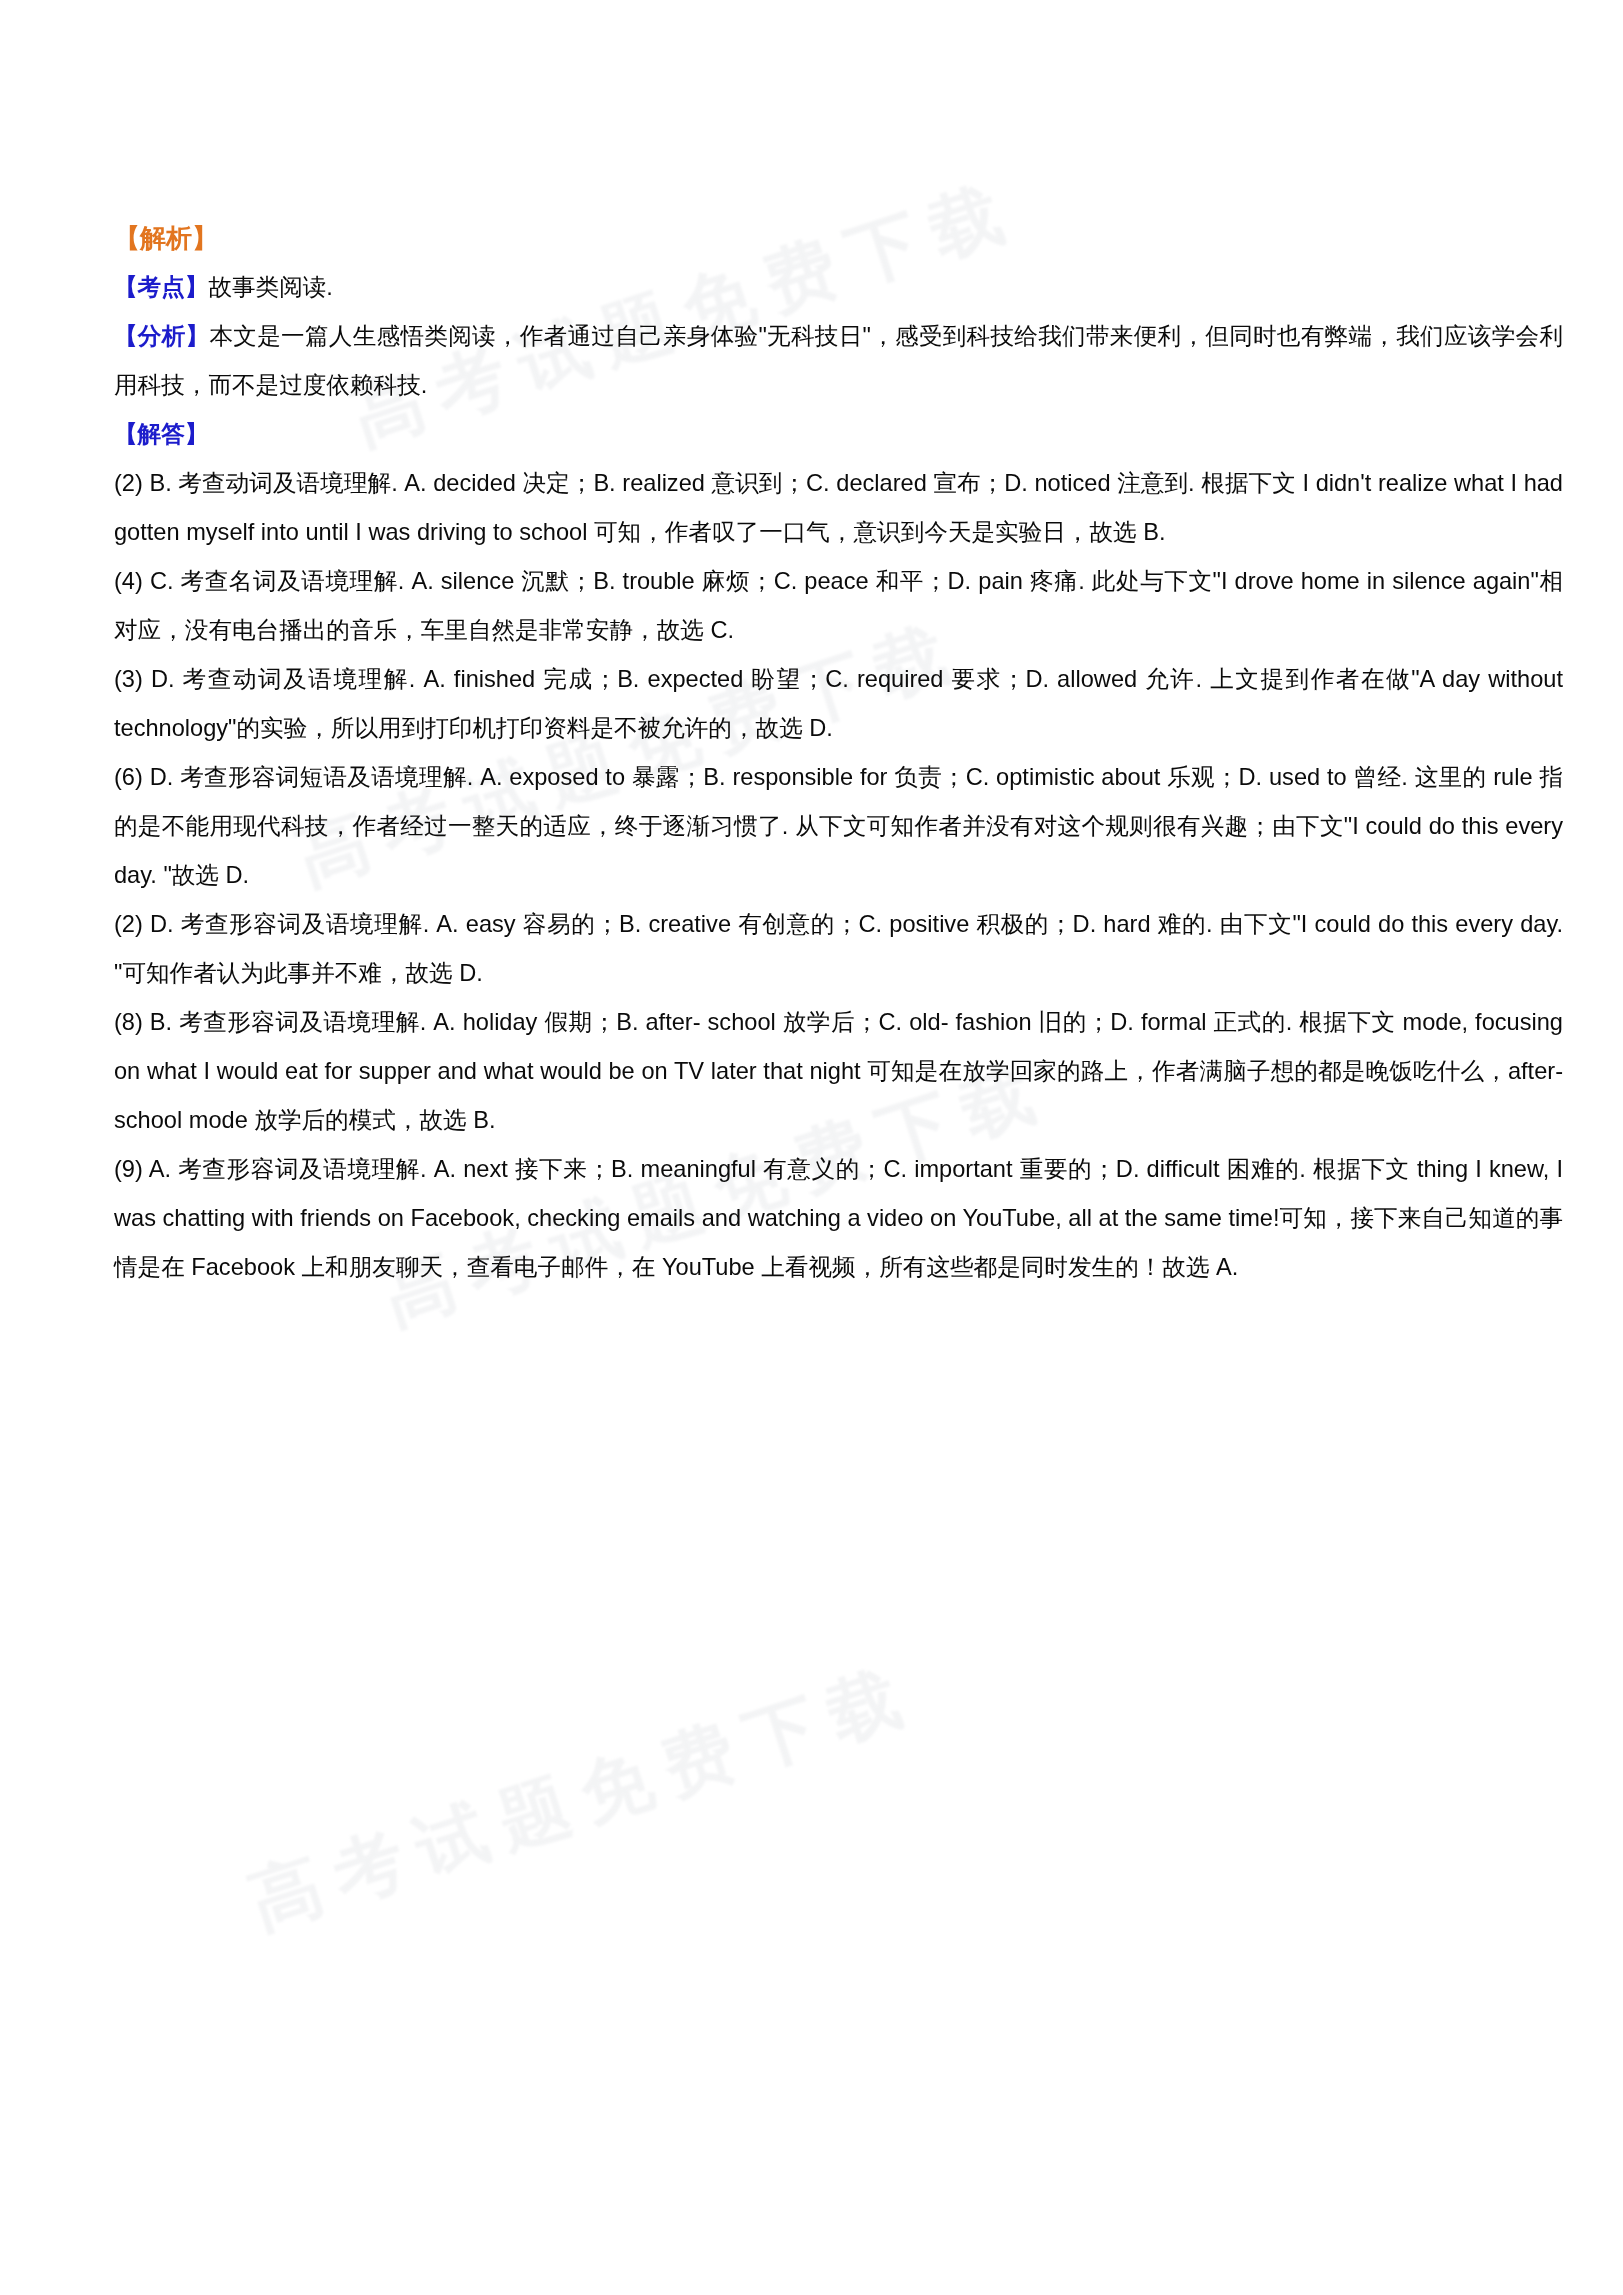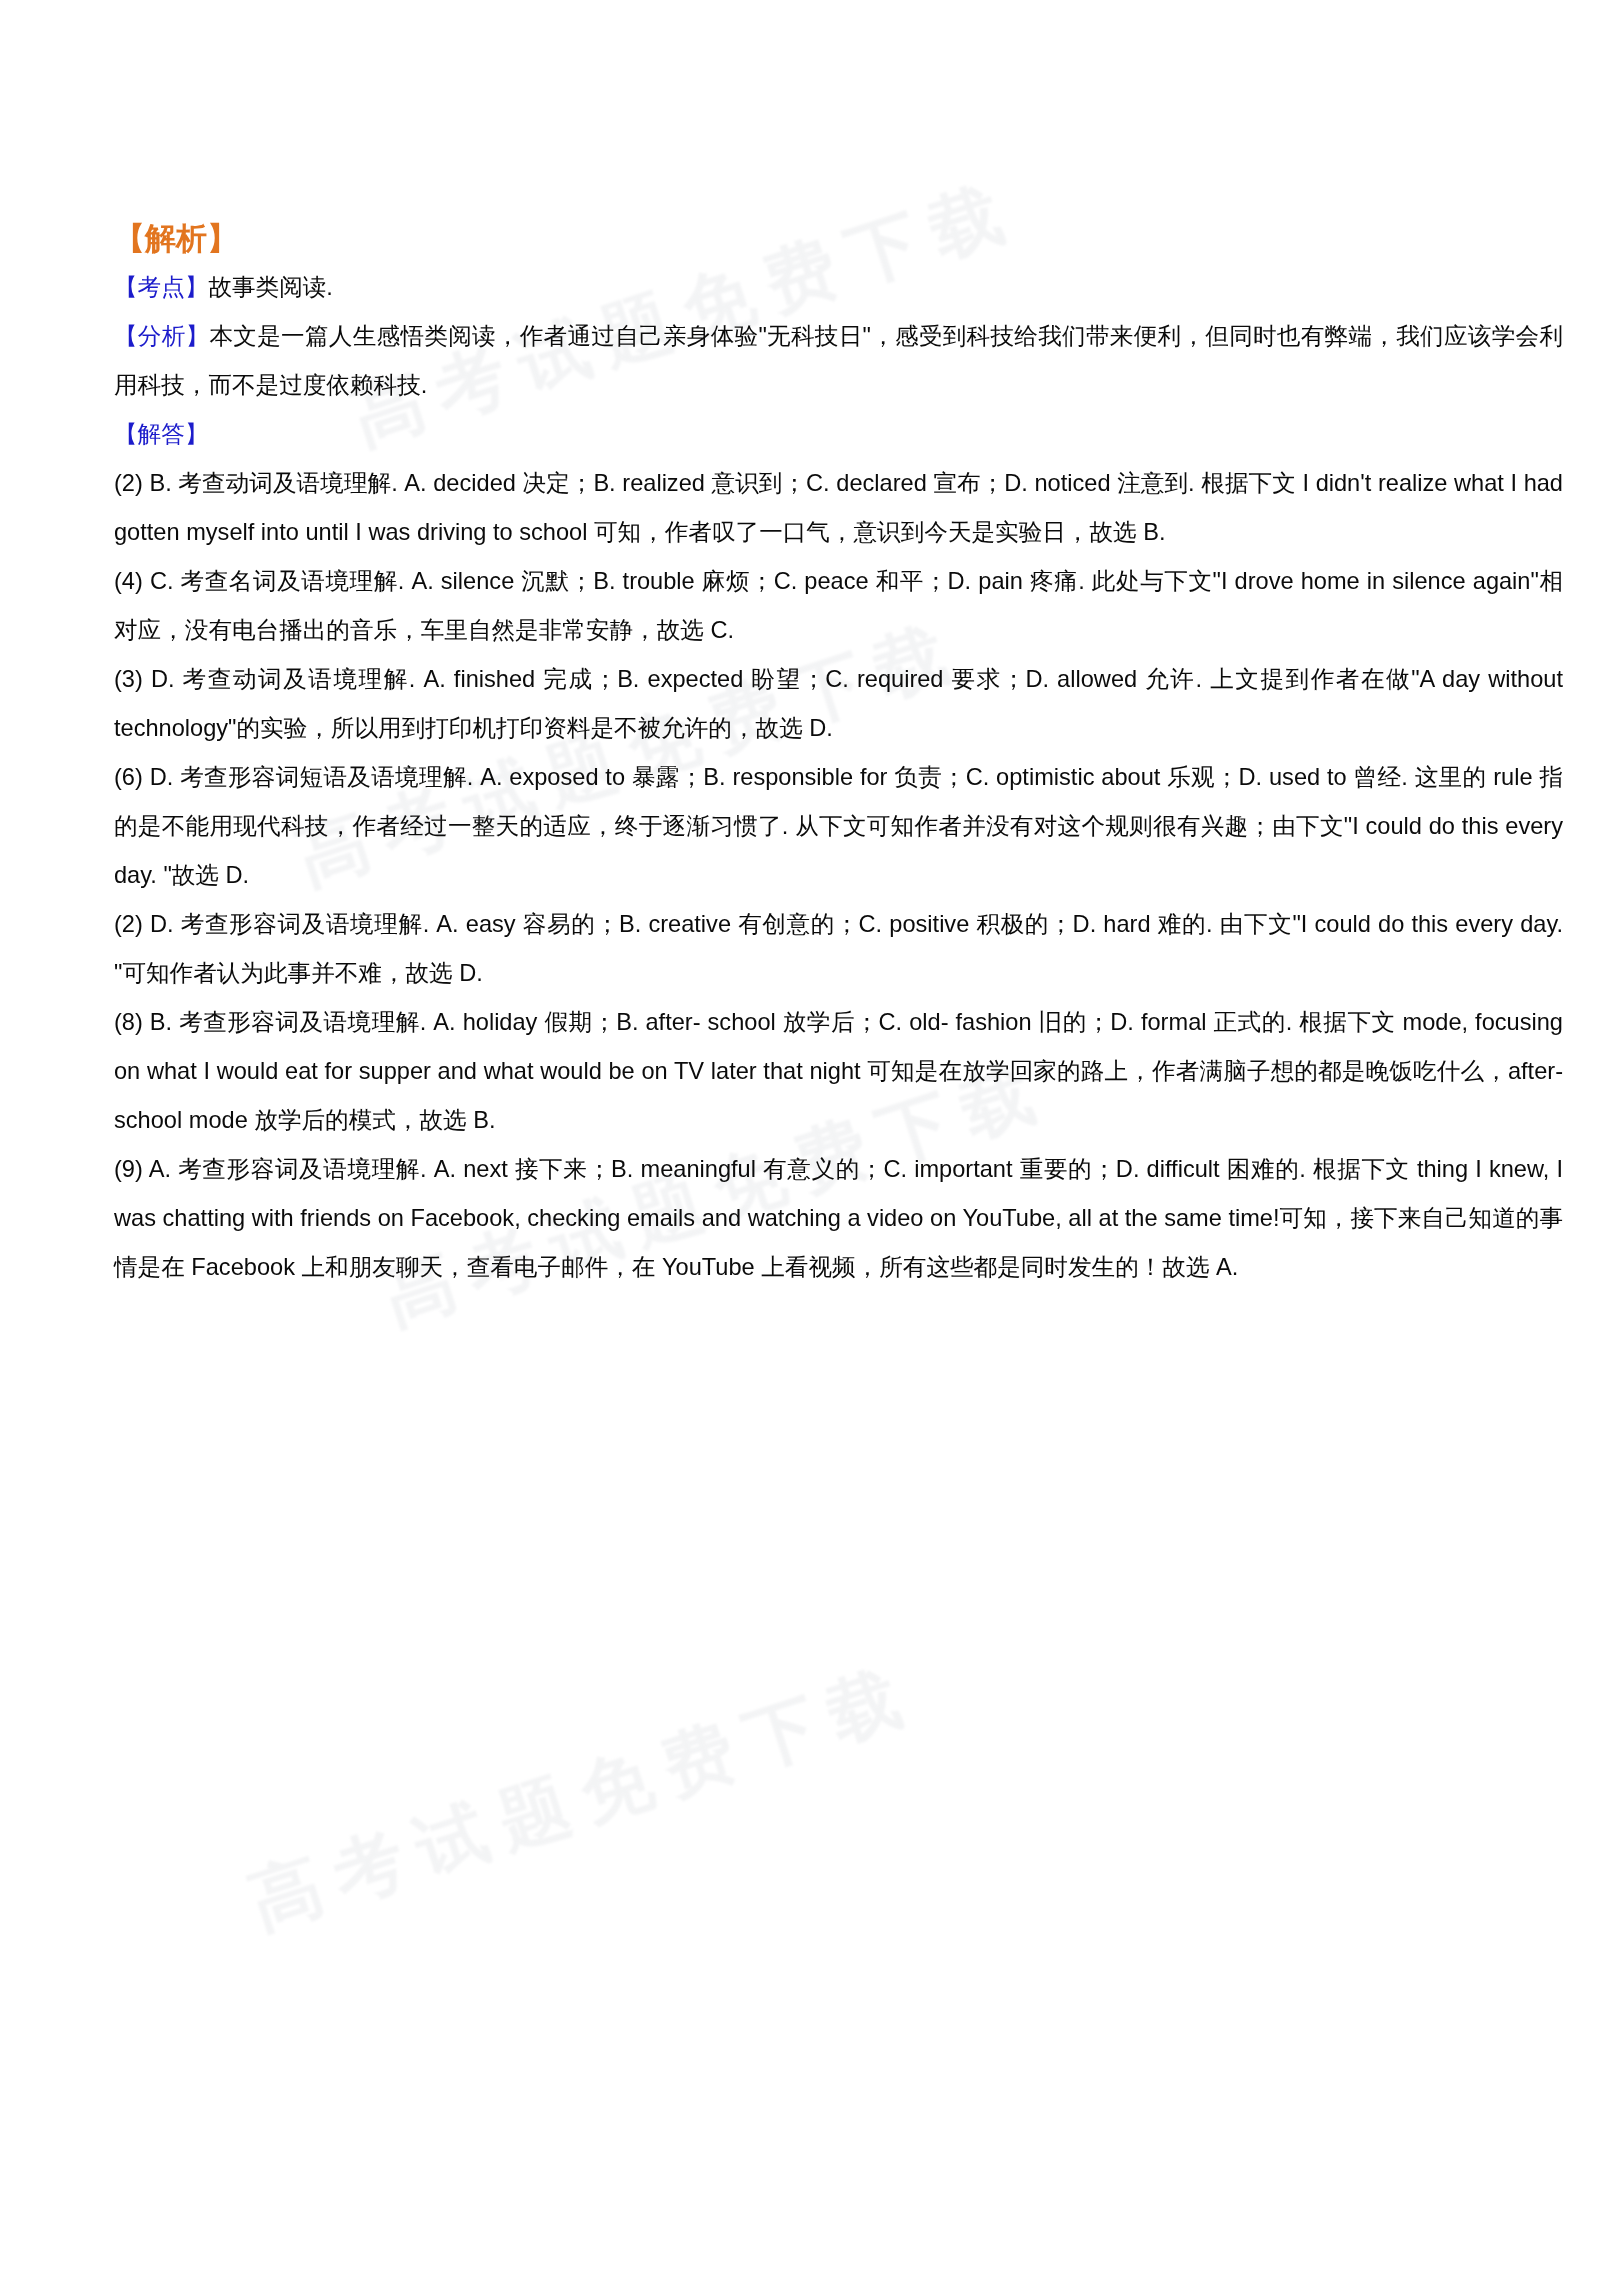--- a/index.html
+++ b/index.html
@@ -22,29 +22,29 @@
     top: 214px;
     width: 1449px;
     font-size: 23.6px;
     line-height: 49px;
     text-align: justify;
     color: var(--text, #0b0b0b);
   }
   .content p { margin: 0; }
   .analysis-header {
     margin: 0;
-    font-size: 31px;
+    font-size: 26px;
     font-weight: bold;
     color: var(--accent-orange, #e2751f);
     line-height: 49px;
     text-align: left;
   }
   .blue-label {
     color: var(--accent-blue, #1c1ccb);
-    font-weight: normal;
+    font-weight: bold;
   }
   .watermark {
     position: absolute;
     color: var(--watermark, #9aa0aa);
     opacity: 0.11;
     font-size: 71px;
     font-weight: bold;
     letter-spacing: 15.7px;
     white-space: nowrap;
     transform: rotate(-18deg);

